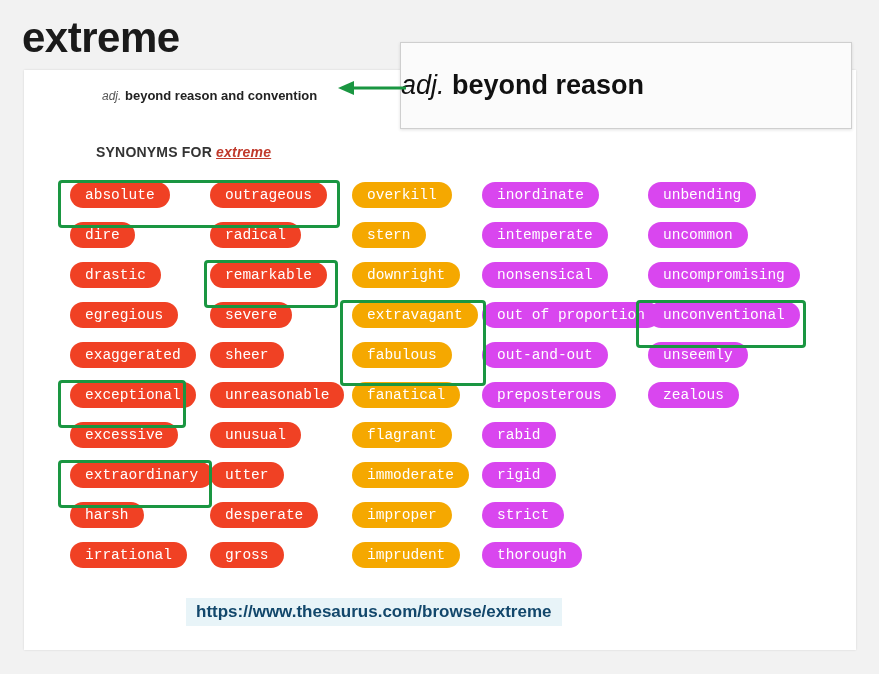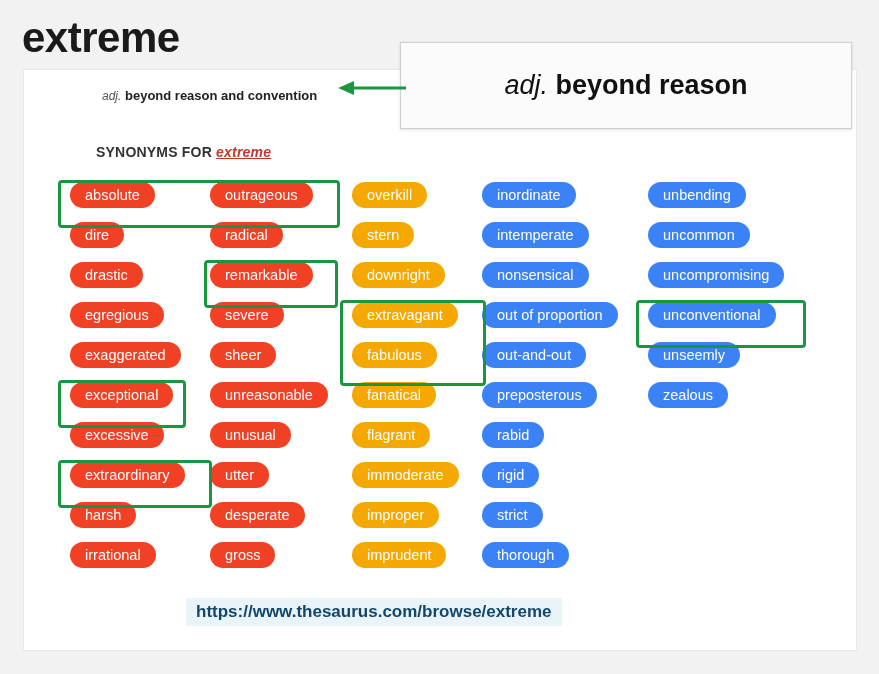--- a/index.html
+++ b/index.html
@@ -66,21 +66,21 @@
     position: absolute;
     left: 400px;
     top: 42px;
     width: 450px;
     height: 85px;
     background: #fbfbfb;
     border: 1px solid #cfcfcf;
     box-shadow: 0 1px 3px rgba(0,0,0,0.12);
     display: flex;
     align-items: center;
-    justify-content: center;
+    justify-content: flex-start;
   }
   .callout-text {
     font-size: 27px;
     color: #111;
   }
   .callout-text .pos {
     font-style: italic;
     font-weight: normal;
   }
   .callout-text .body {
@@ -135,24 +135,25 @@
     display: inline-block;
     height: 26px;
     line-height: 26px;
     padding: 0 15px;
     border-radius: 14px;
     color: #ffffff;
     font-size: 14.5px;
     font-weight: normal;
     white-space: nowrap;
     margin-bottom: 12px;
+    font-family: Liberation Mono, monospace;
   }
   .chip.red    { background: #f04124; }
   .chip.orange { background: #f5a800; }
-  .chip.gold   { background: #3b82f6; }
+  .chip.gold   { background: #d946ef; }
 
   .row { height: 40px; }
 
   
   .hl {
     position: absolute;
     border: 3px solid #1a9641;
     border-radius: 4px;
     pointer-events: none;
   }

